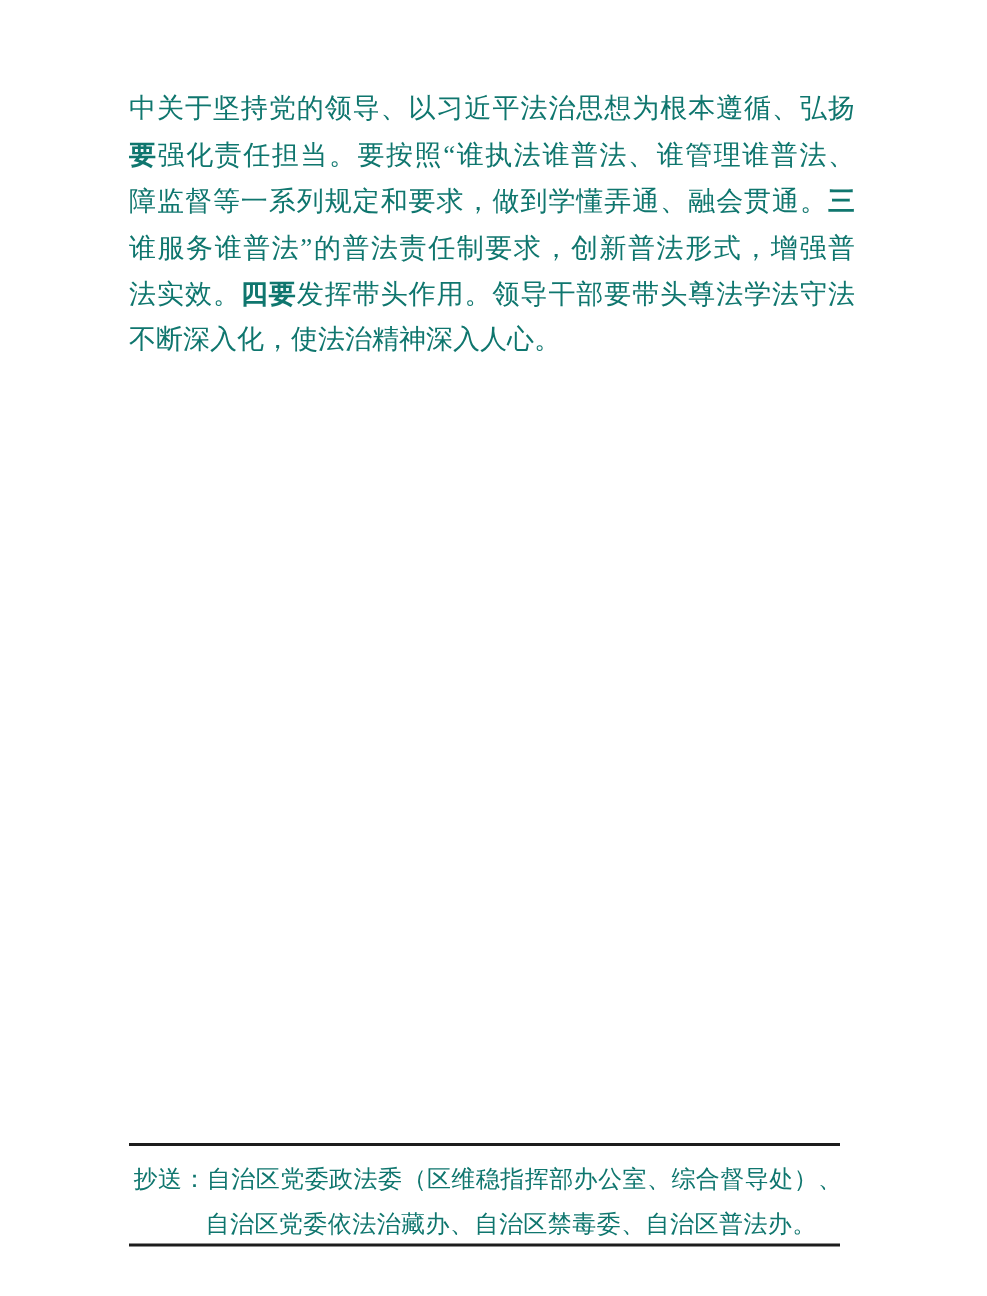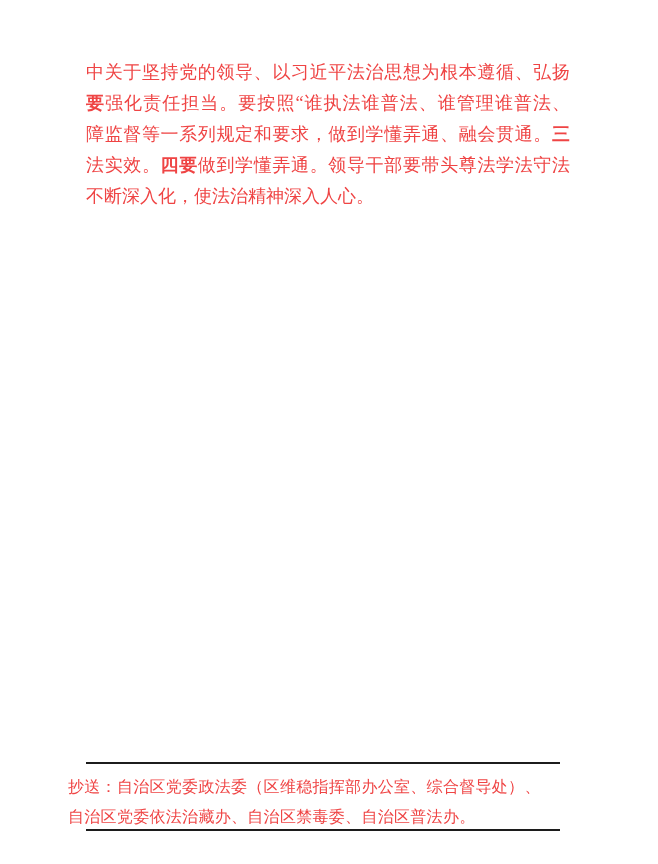--- a/index.html
+++ b/index.html
@@ -7,21 +7,21 @@
     padding: 0;
     background: #ffffff;
   }
   .page {
     position: relative;
     width: 658px;
     height: 864px;
     background: #ffffff;
     overflow: hidden;
     font-family: "Liberation Serif", "DejaVu Serif", serif;
-    color: #ef4444;
+    color: #0f766e;
   }
   
   .body-text {
     position: absolute;
     left: 86px;
     top: 57px;
     width: 484px;
     font-size: 18px;
     line-height: 30.9px;
     letter-spacing: 0;
@@ -44,40 +44,42 @@
     position: absolute;
     left: 86px;
     width: 474px;
     height: 2px;
     background: #1c1c1c;
   }
   .rule-top { top: 762px; }
   .rule-bottom { top: 829px; }
   .cc-block {
     position: absolute;
-    left: 68px;
+    left: 89px;
     top: 772px;
     width: 492px;
     font-size: 16px;
     line-height: 30px;
     letter-spacing: 0.3px;
   }
   .cc-line2 {
+    margin-left: 48px;
   }
 </style>
 </head>
 <body>
 
 <div class="page">
 
   <div class="body-text">
     <div class="body-line"><span>中关于坚持党的领导、以习近平法治思想为根本遵循、弘扬</span><b></b><span></span></div>
     <div class="body-line"><span></span><b>要</b><span>强化责任担当。要按照“谁执法谁普法、谁管理谁普法、</span></div>
     <div class="body-line"><span>障监督等一系列规定和要求，做到学懂弄通、融会贯通。</span><b>三</b><span></span></div>
-    <div class="body-line"><span>法实效。</span><b>四要</b><span>做到学懂弄通。领导干部要带头尊法学法守法</span></div>
+    <div class="body-line"><span>谁服务谁普法”的普法责任制要求，创新普法形式，增强普</span><b></b><span></span></div>
+    <div class="body-line"><span>法实效。</span><b>四要</b><span>发挥带头作用。领导干部要带头尊法学法守法</span></div>
     <div class="body-line last-line"><span>不断深入化，使法治精神深入人心。</span><b></b><span></span></div>
   </div>
 
   <div class="rule rule-top"></div>
 
   <div class="cc-block">
     <div class="cc-line1"><span>抄送：</span><span>自治区党委政法委（区维稳指挥部办公室、综合督导处）、</span></div>
     <div class="cc-line2"><span>自治区党委依法治藏办、自治区禁毒委、自治区普法办。</span></div>
   </div>
 

